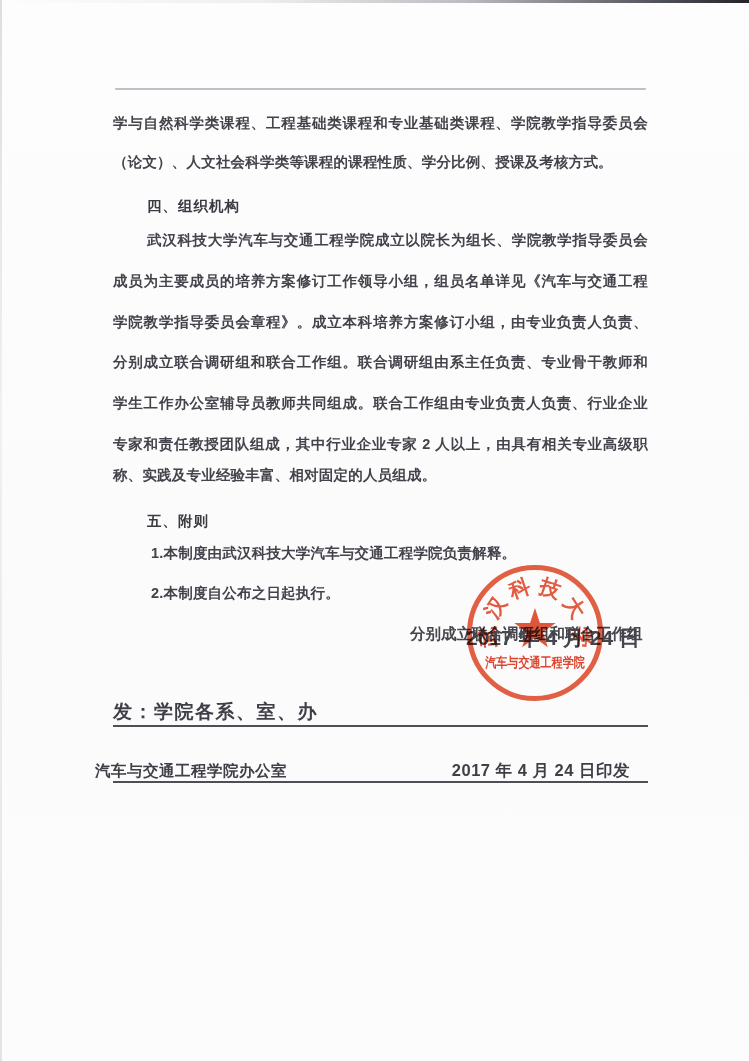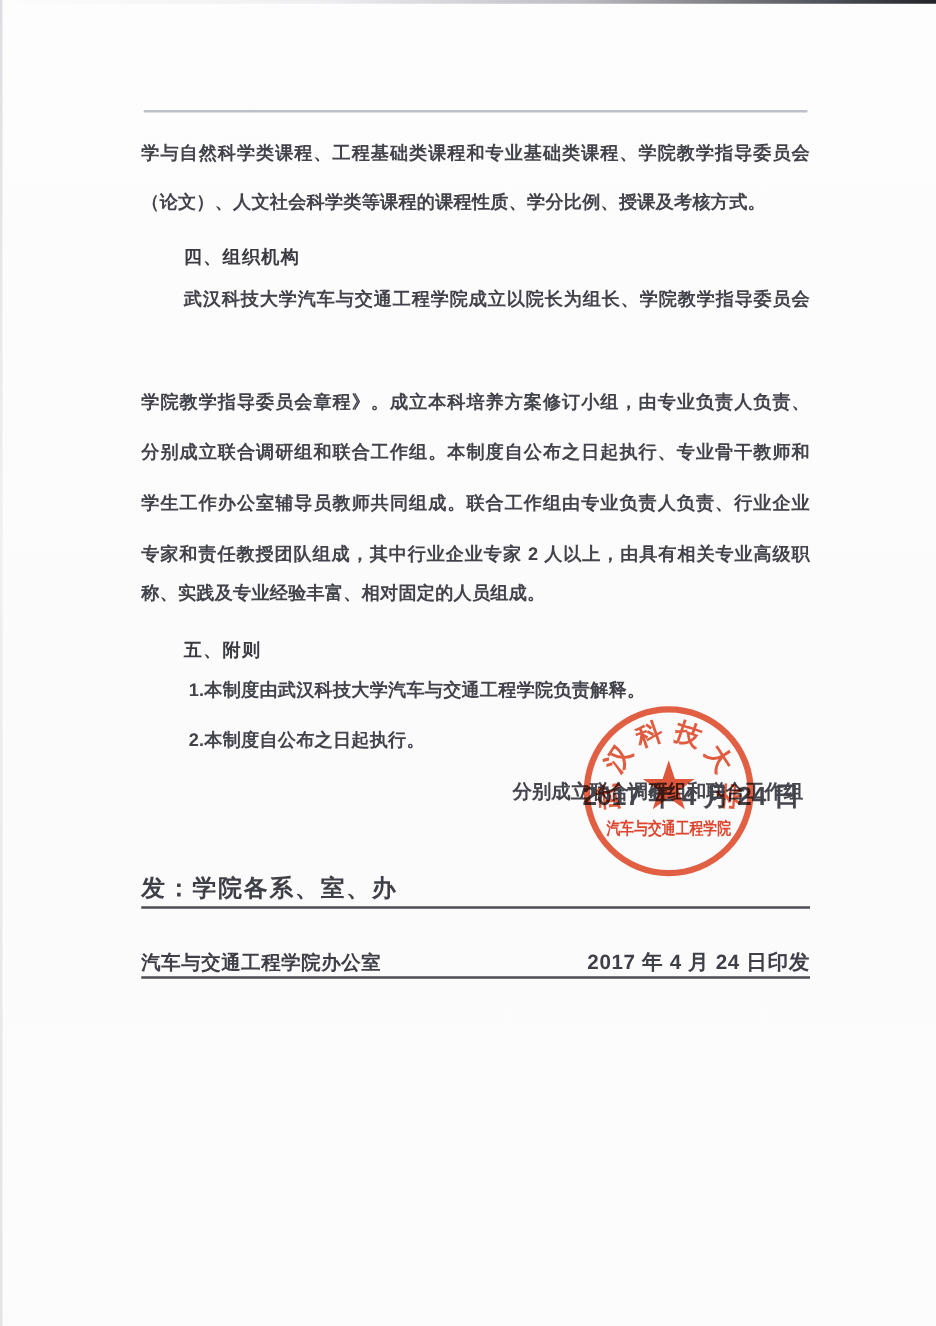--- a/index.html
+++ b/index.html
@@ -85,21 +85,21 @@
   .footer-dist {
     position: absolute; left: 113px; top: 700px; width: 535px;
     font-size: 19px; line-height: 24px; font-weight: 600; color: #3f3f47;
     letter-spacing: 1.5px; white-space: nowrap;
   }
   .hrule {
     position: absolute; left: 113px; width: 535px; height: 2px;
     background: #4e4e56;
   }
   .footer-row {
-    position: absolute; left: 113px; top: 759px; width: 535px;
+    position: absolute; left: 95px; top: 759px; width: 535px;
     display: flex; justify-content: space-between; align-items: baseline;
   }
   .footer-office {
     font-size: 15.5px; line-height: 22px; font-weight: 700; color: #3f3f47;
     letter-spacing: 0.5px; white-space: nowrap;
   }
   .footer-printdate {
     font-size: 16.5px; line-height: 22px; font-weight: 700; color: #3f3f47;
     letter-spacing: 0.5px; white-space: nowrap;
   }
@@ -111,22 +111,23 @@
 
   <div class="scan-top"></div>
   <div class="scan-left"></div>
   <div class="faint-rule" style="top:88px"></div>
 
   <div class="tline just" style="top:112px">学与自然科学类课程、工程基础类课程和专业基础类课程、学院教学指导委员会</div>
   <div class="tline endline" style="top:151px">（论文）、人文社会科学类等课程的课程性质、学分比例、授课及考核方式。</div>
 
   <div class="tline heading ind" style="top:187px">四、组织机构</div>
   <div class="tline just ind" style="top:229px">武汉科技大学汽车与交通工程学院成立以院长为组长、学院教学指导委员会</div>
+  <div class="tline just" style="top:270px">成员为主要成员的培养方案修订工作领导小组，组员名单详见《汽车与交通工程</div>
   <div class="tline just" style="top:311px">学院教学指导委员会章程》。成立本科培养方案修订小组，由专业负责人负责、</div>
-  <div class="tline just" style="top:351px">分别成立联合调研组和联合工作组。本制度自公布之日起执行、专业骨干教师和</div>
+  <div class="tline just" style="top:351px">分别成立联合调研组和联合工作组。联合调研组由系主任负责、专业骨干教师和</div>
   <div class="tline just" style="top:392px">学生工作办公室辅导员教师共同组成。联合工作组由专业负责人负责、行业企业</div>
   <div class="tline just" style="top:433px">专家和责任教授团队组成，其中行业企业专家 2 人以上，由具有相关专业高级职</div>
   <div class="tline endline" style="top:464px">称、实践及专业经验丰富、相对固定的人员组成。</div>
 
   <div class="tline heading ind" style="top:502px">五、附则</div>
   <div class="tline endline ind-item" style="top:542px">1.本制度由武汉科技大学汽车与交通工程学院负责解释。</div>
   <div class="tline endline ind-item" style="top:582px">2.本制度自公布之日起执行。</div>
 
   <div class="sig-org">分别成立联合调研组和联合工作组</div>
   <div class="sig-date">2017 年 4 月 24 日</div>

